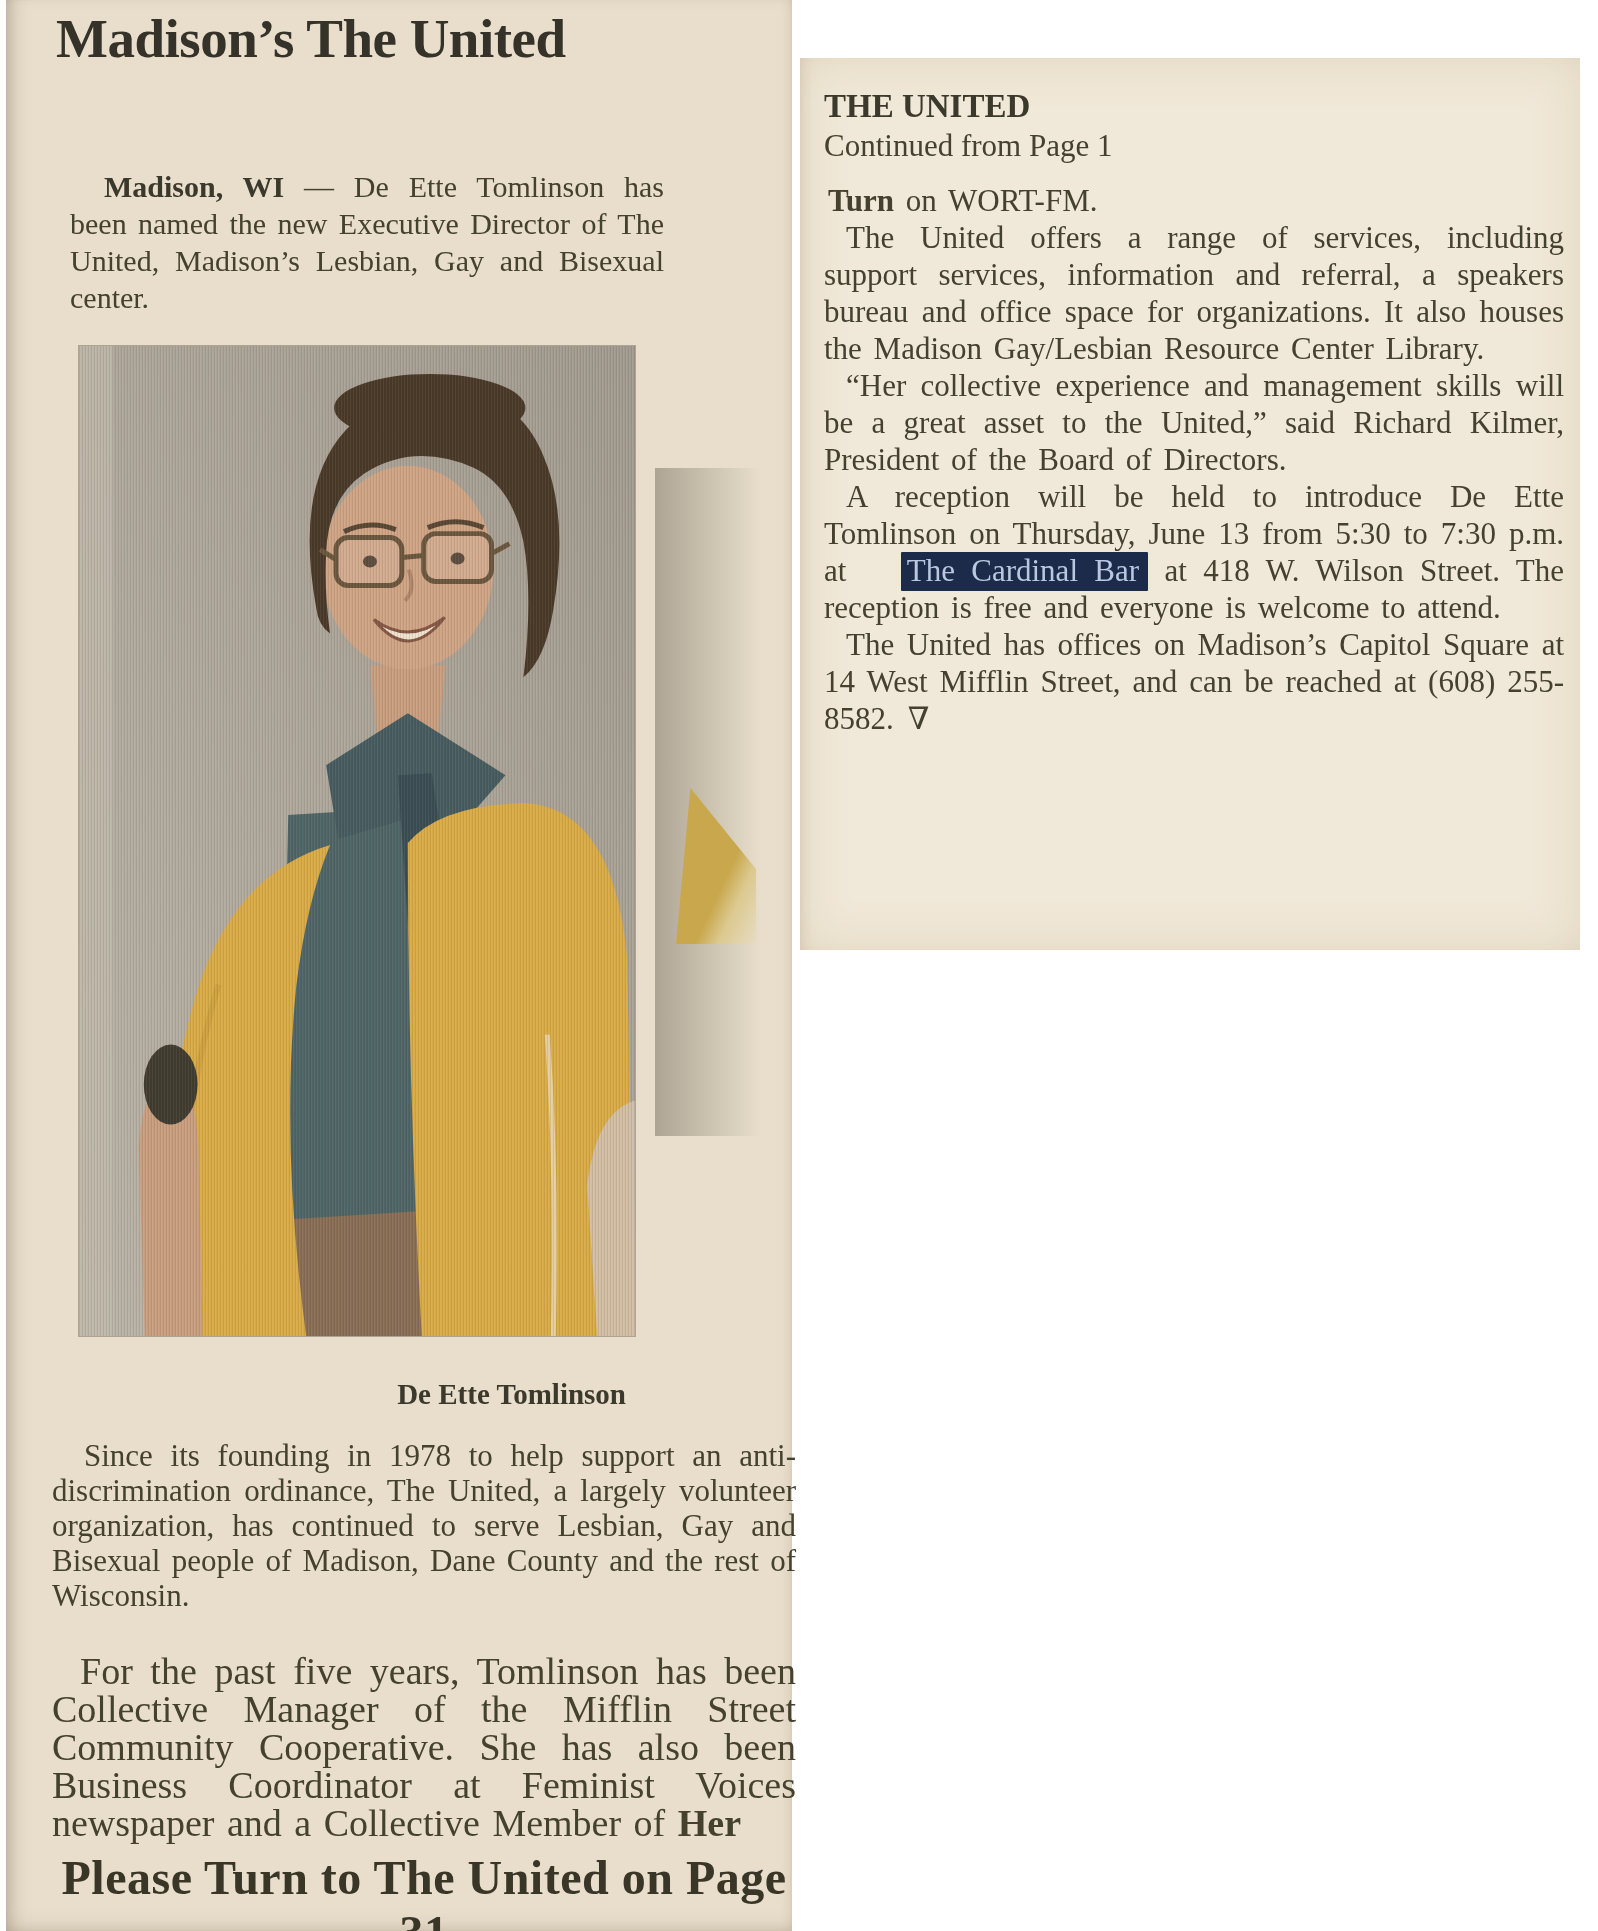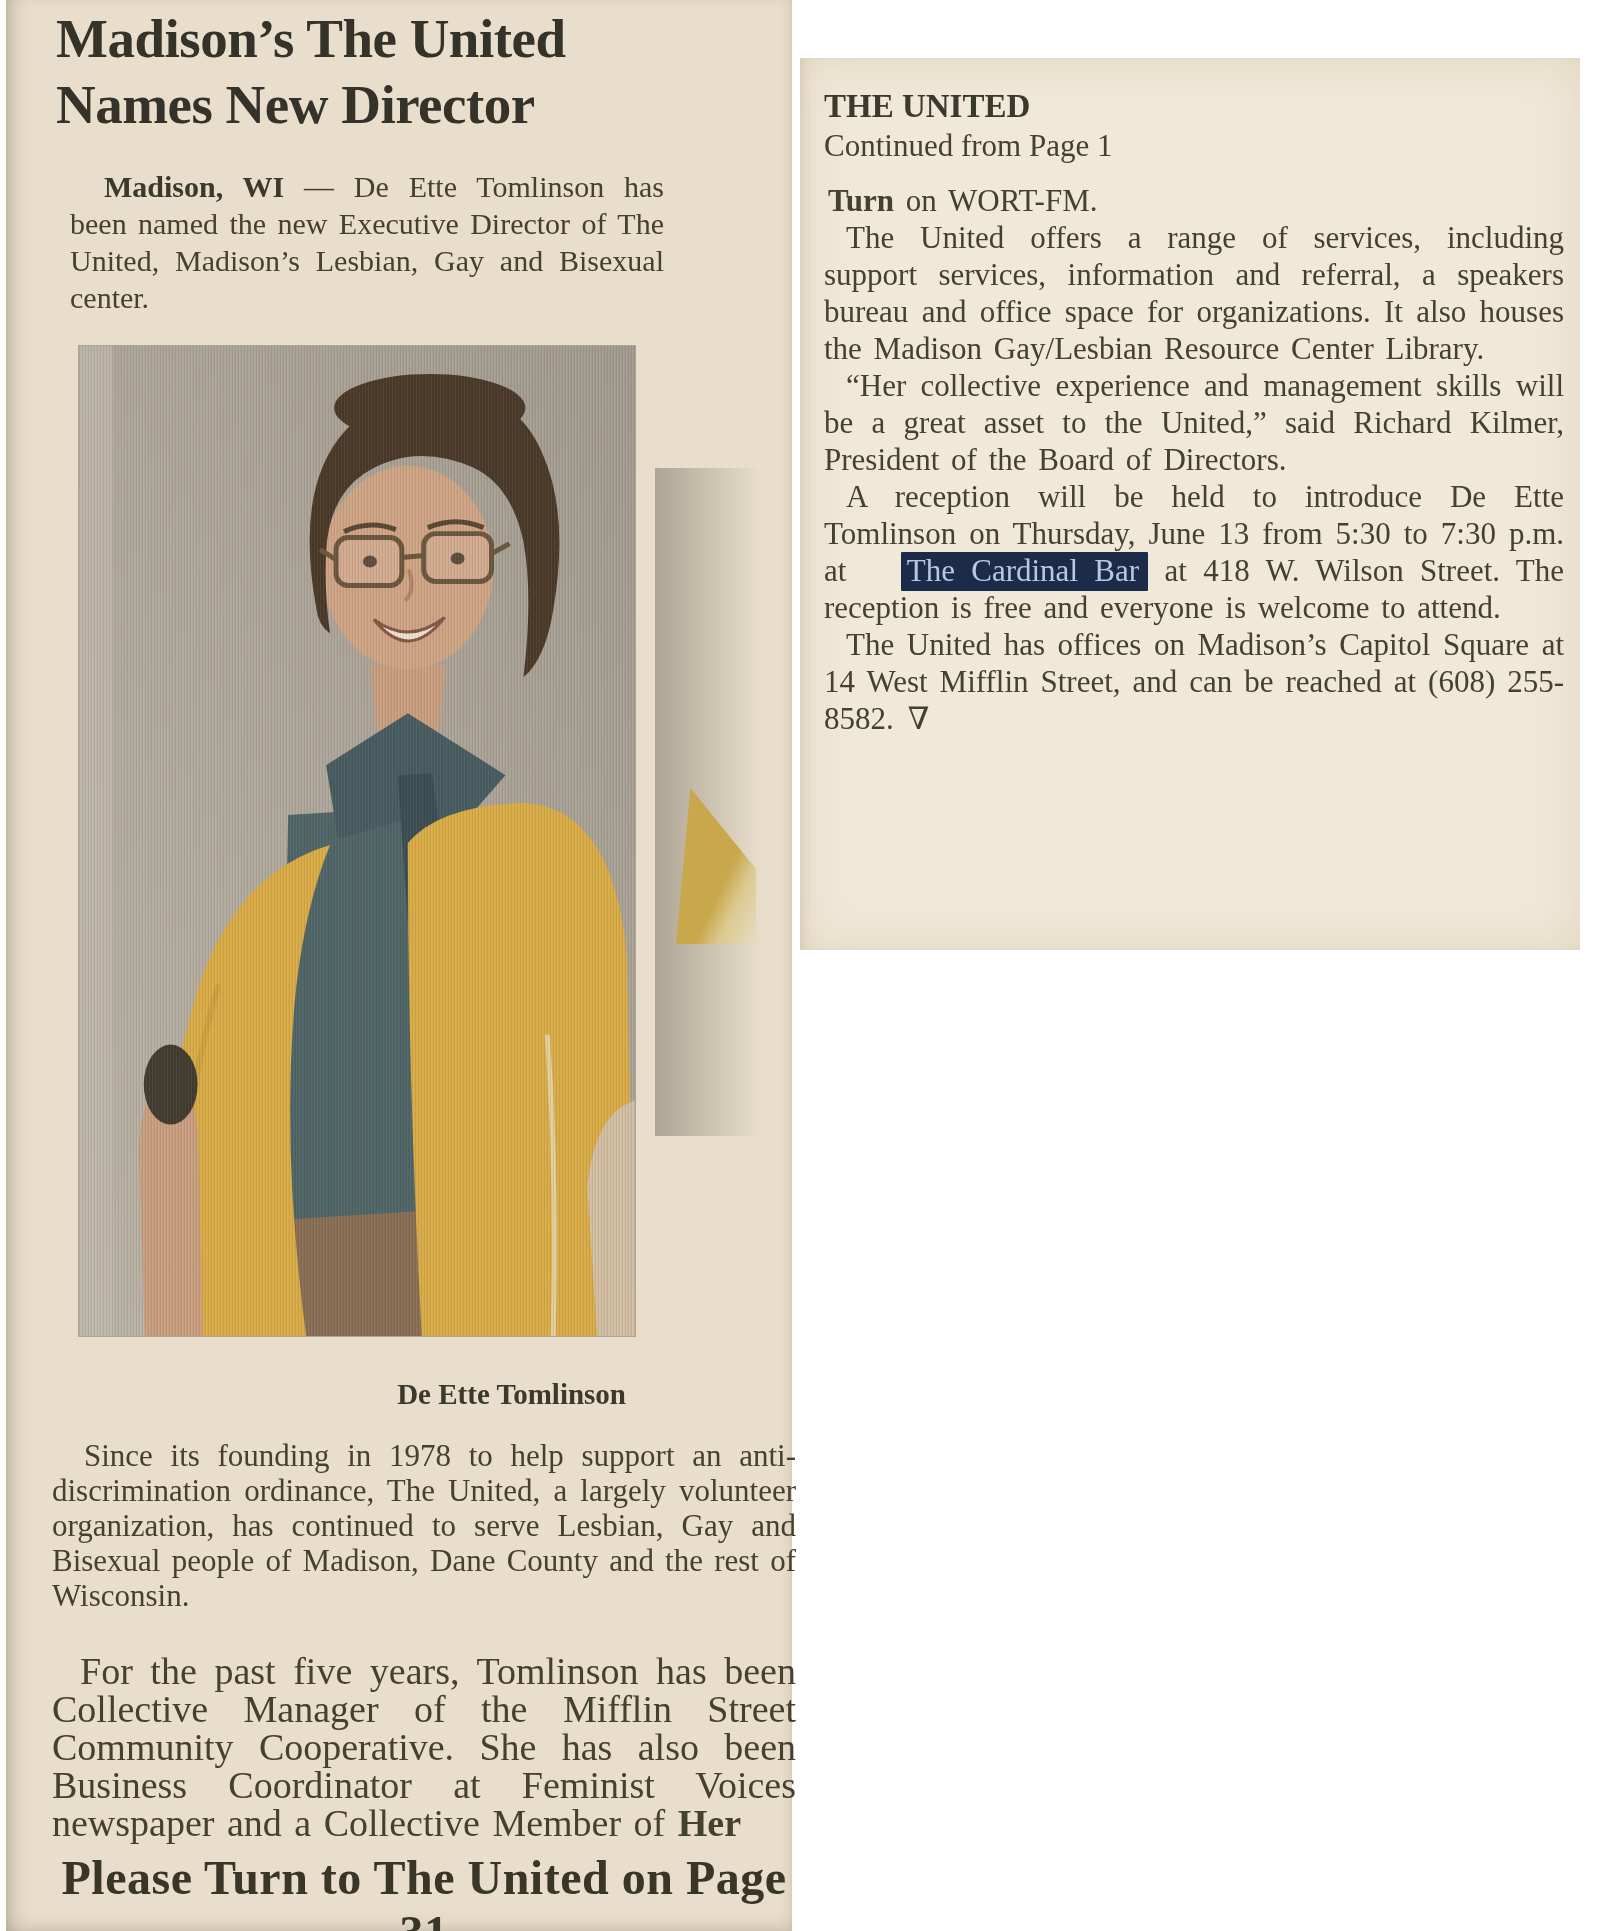--- a/index.html
+++ b/index.html
@@ -55,21 +55,20 @@
 </style>
 </head>
 <body>
 
 <div class="page">
 
   <div class="clip-left">
 
     <h1 class="headline">
       <span>Madison’s The United</span>
-      <span>Names New Director</span>
     </h1>
 
     <p class="intro"><b>Madison, WI</b><span> — De Ette Tomlinson has been named the new Executive Director of The United, Madison’s Lesbian, Gay and Bisexual center.</span></p>
 
     <figure class="photo">
       <svg viewBox="0 0 558 992" preserveAspectRatio="none">
         <defs>
           <linearGradient id="bgGrad" x1="0" y1="1" x2="1" y2="0">
             <stop offset="0" stop-color="#b6b2ab"></stop>
               <stop offset="1" stop-color="#9b9691"></stop>

